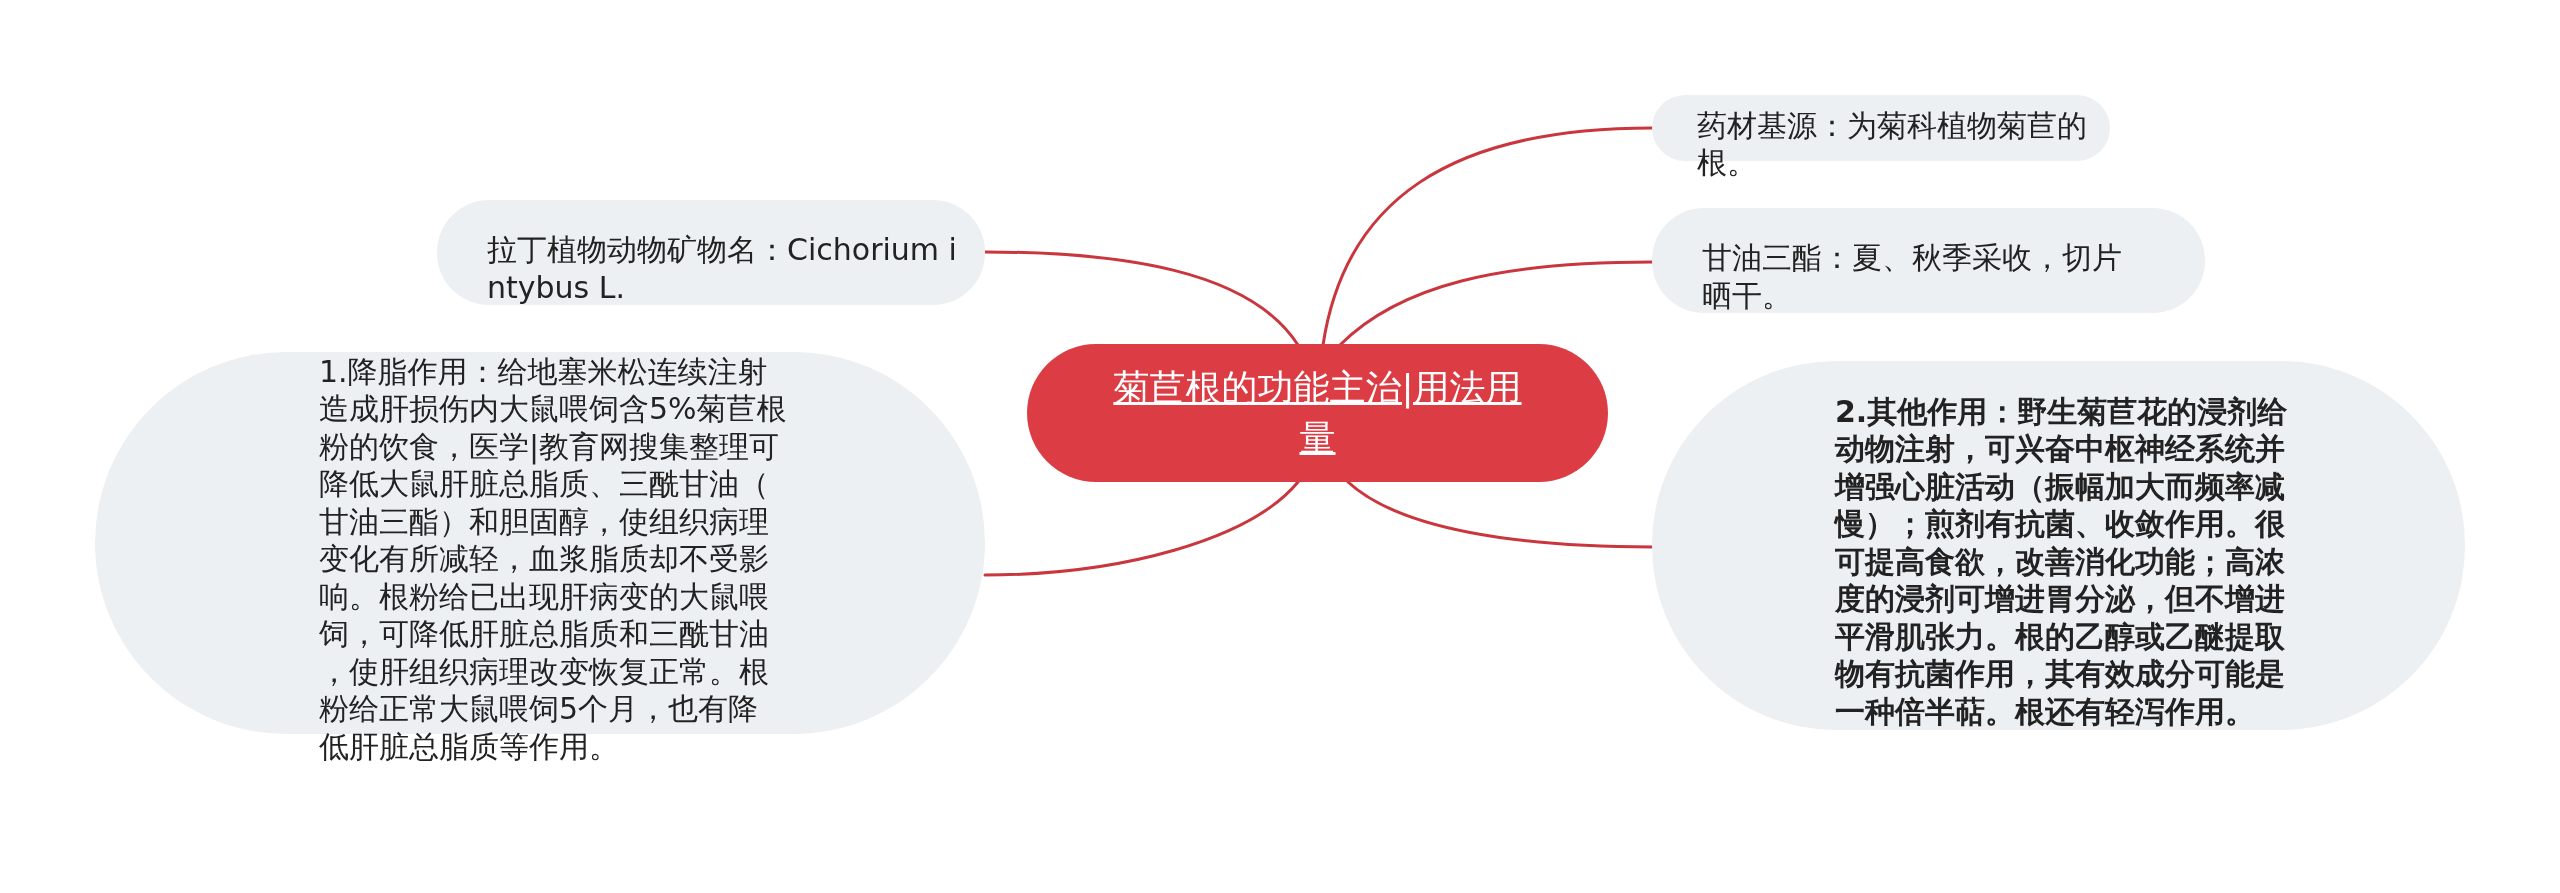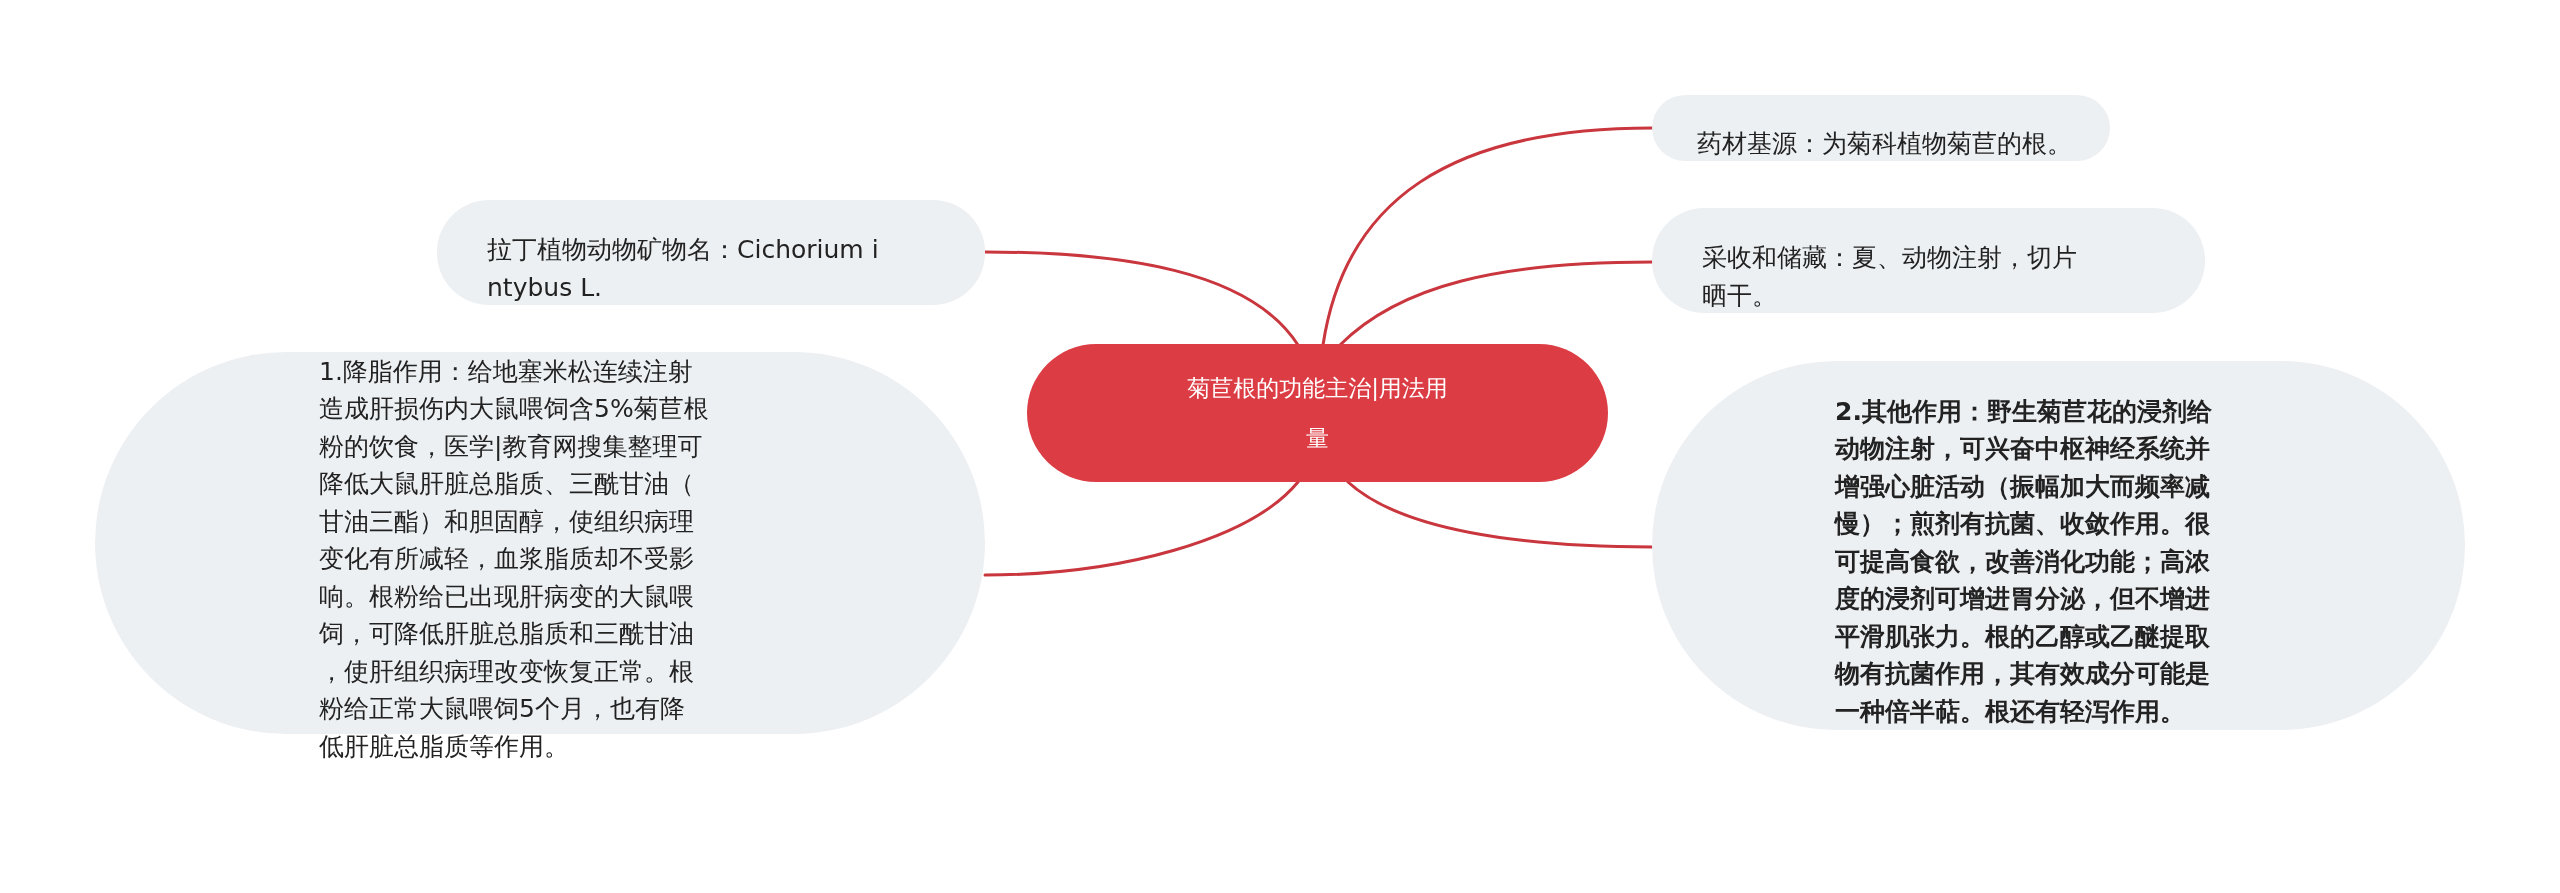--- a/index.html
+++ b/index.html
@@ -25,40 +25,41 @@
     .node {
       position: absolute;
       box-sizing: border-box;
       background: #edf0f3;
       color: #222222;
       display: flex;
       align-items: center;
     }
     .node .text {
       white-space: pre-line;
-      font-size: 25px;
+      font-size: 30px;
       line-height: 37.5px;
       letter-spacing: 0px;
       margin-top: 32px;
     }
     .root {
       position: absolute;
       box-sizing: border-box;
       background: #dc3d44;
       color: #ffffff;
       border-radius: 69px;
       display: flex;
       align-items: center;
       justify-content: center;
       text-align: center;
     }
     .root .text {
       white-space: pre-line;
-      font-size: 23px;
+      font-size: 36px;
       line-height: 50px;
+      text-decoration: underline;
     }
 
     #root-node { left: 1027px; top: 344px; width: 581px; height: 138px; }
 
     #node-source {
       left: 1652px; top: 95px; width: 458px; height: 66px;
       border-radius: 33px; padding-left: 45px;
     }
     #node-harvest {
       left: 1652px; top: 208px; width: 553px; height: 105px;
@@ -93,21 +94,21 @@
 <div class="root" id="root-node">
   <span class="text">菊苣根的功能主治|用法用
 量</span>
 </div>
 
 <div class="node" id="node-source">
   <span class="text">药材基源：为菊科植物菊苣的根。</span>
 </div>
 
 <div class="node" id="node-harvest">
-  <span class="text">采收和储藏：夏、动物注射，切片
+  <span class="text">甘油三酯：夏、秋季采收，切片
 晒干。</span>
 </div>
 
 <div class="node" id="node-effect2">
   <span class="text">2.其他作用：野生菊苣花的浸剂给
 动物注射，可兴奋中枢神经系统并
 增强心脏活动（振幅加大而频率减
 慢）；煎剂有抗菌、收敛作用。很
 可提高食欲，改善消化功能；高浓
 度的浸剂可增进胃分泌，但不增进

